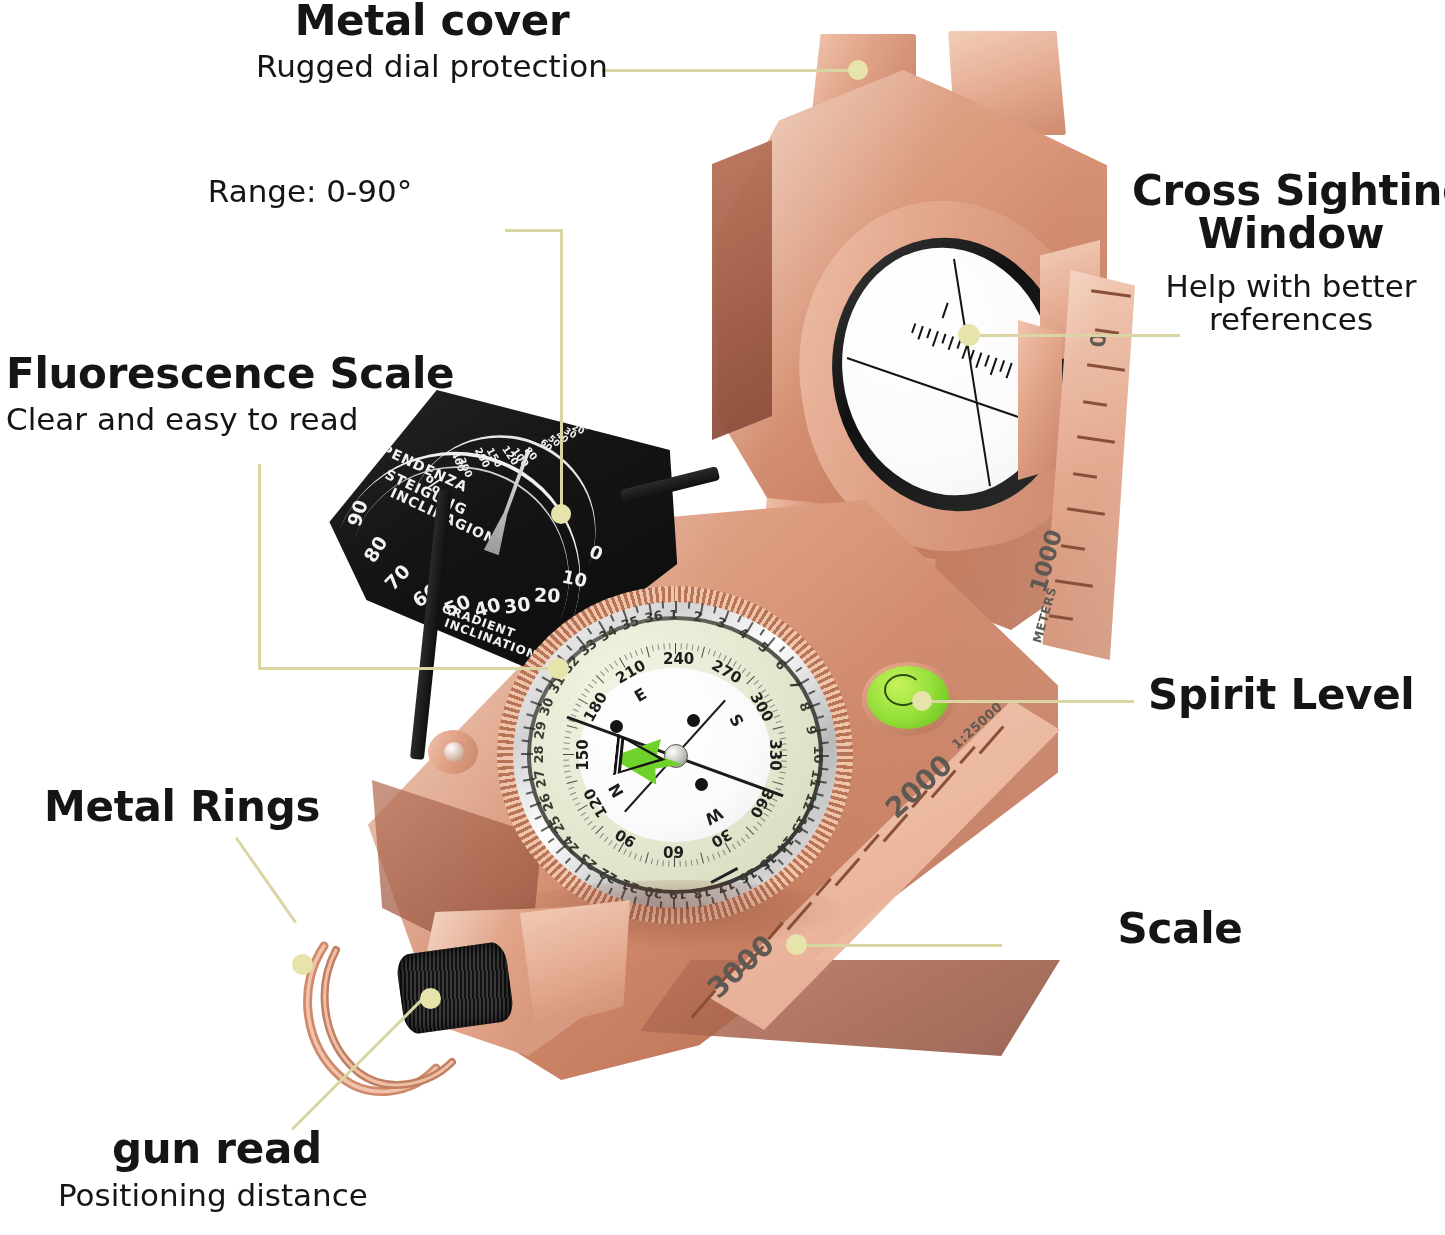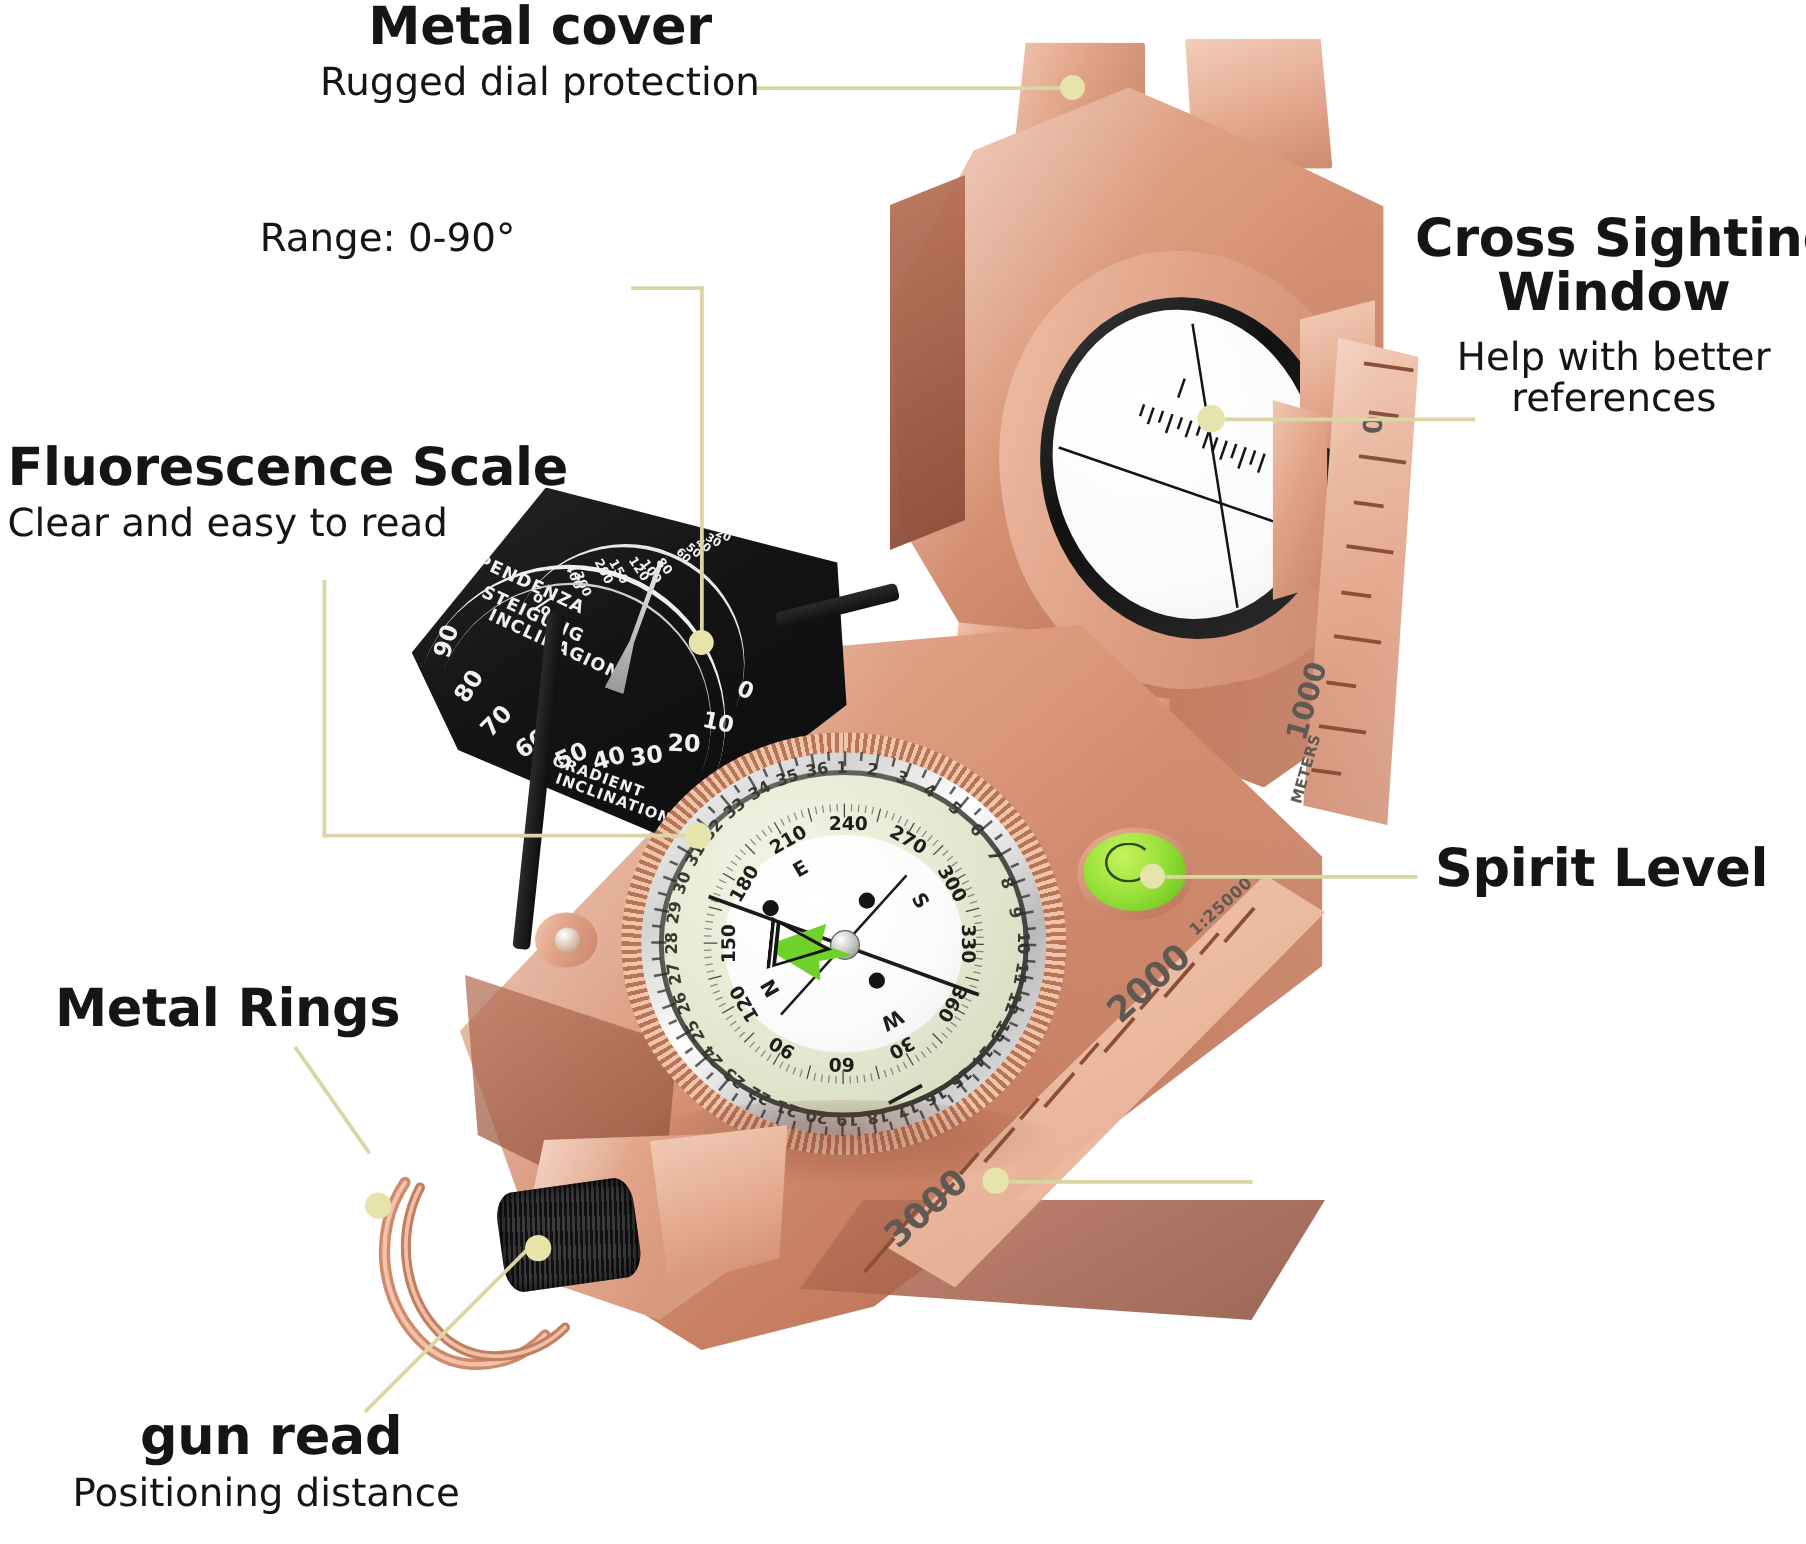--- a/index.html
+++ b/index.html
@@ -631,15 +631,16 @@
     <div class="c-title" style="font-size:42px;">Window</div>
     <div class="c-sub" style="font-size:31px;margin-top:14px;">Help with better</div>
     <div class="c-sub" style="font-size:31px;">references</div>
   </div>
 
   <div class="callout ta-l" style="left:1148px;top:674px;width:320px;">
     <div class="c-title" style="font-size:42px;">Spirit Level</div>
   </div>
 
   <div class="callout ta-c" style="left:1000px;top:908px;width:360px;">
+    <div class="c-title" style="font-size:42px;">Scale</div>
   </div>
 
 </div>
 
 </body></html>

